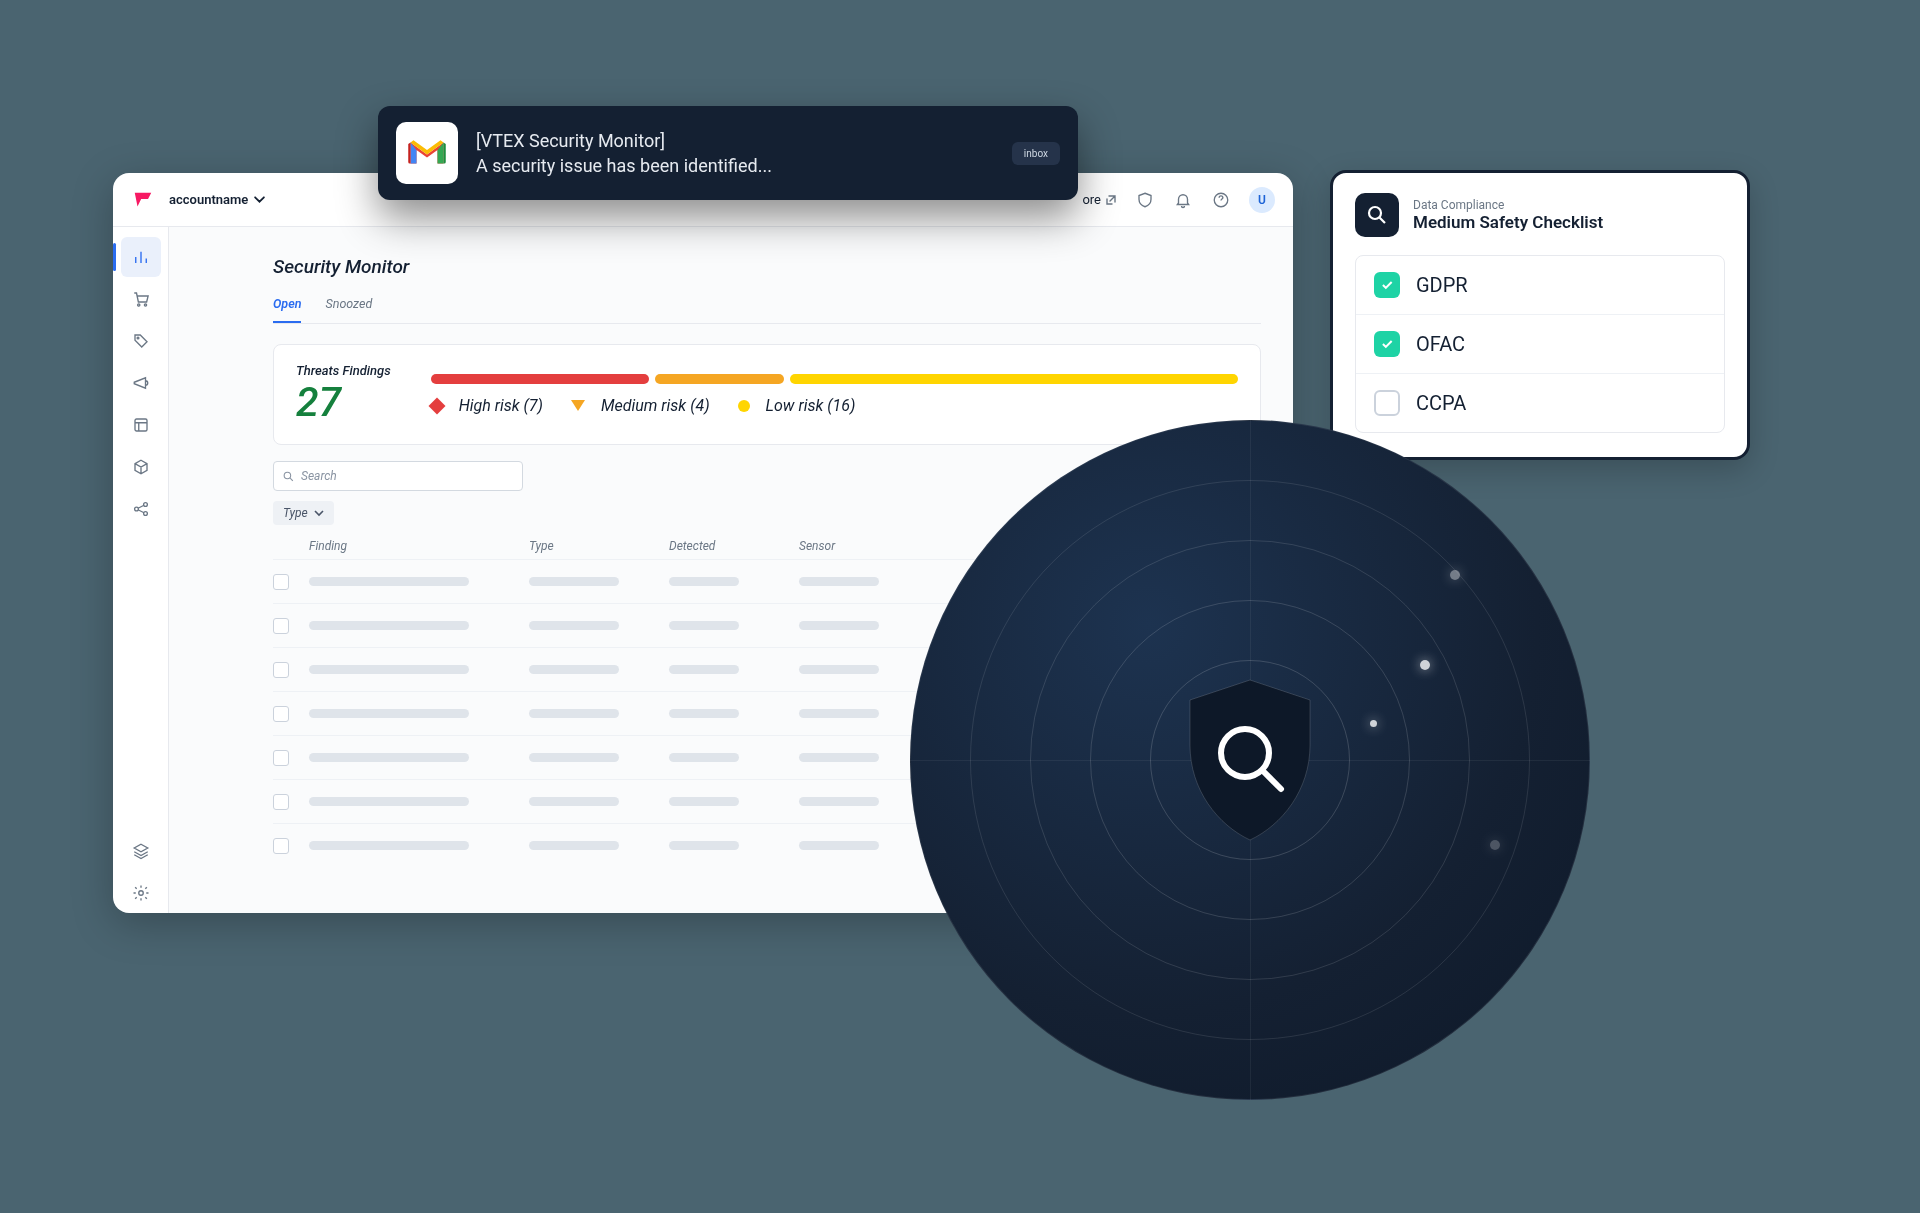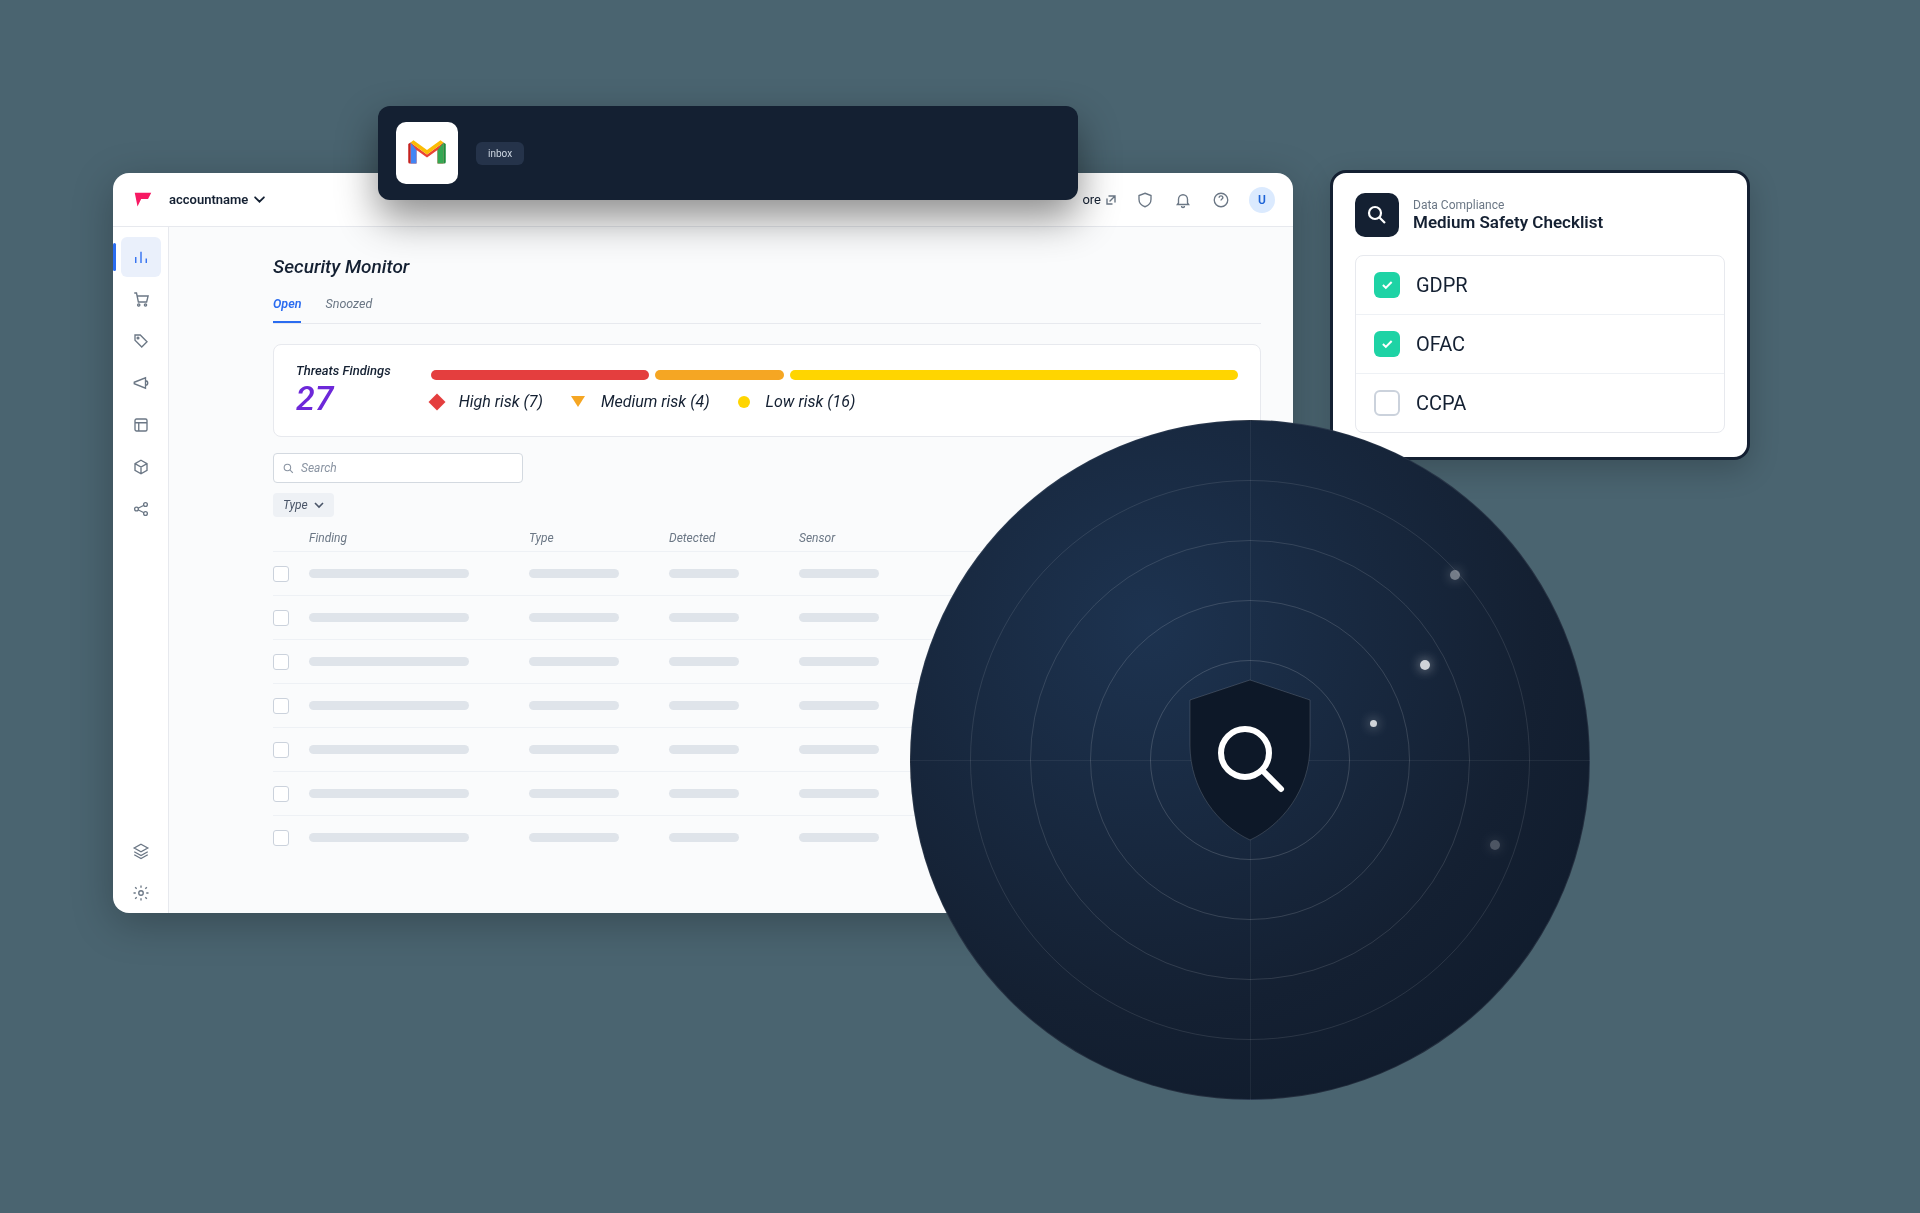--- a/index.html
+++ b/index.html
@@ -96,21 +96,21 @@
   .tab { font-size:12.5px; padding-bottom:10px; color:#6b7785; cursor:pointer;}
   .tab.active { color:#2a6cf0; border-bottom:2px solid #2a6cf0; font-weight:600;}
 
   .summary-card {
     background:#fff; border:1px solid #e7e9ee; border-radius:8px;
     padding:18px 22px; display:flex; align-items:center; gap:40px;
     margin-bottom:16px;
   }
   .summary-left {}
   .summary-label { font-size:13px; color:#142032; font-weight:500;}
-  .summary-count { font-size:34px; font-weight:500; color:#6d28d9;}
+  .summary-count { font-size:41px; font-weight:500; color:#15803d;}
   .summary-right { flex:1; }
   .bars { display:flex; gap:6px; height:10px; margin-bottom:12px;}
   .bar { border-radius:5px; }
   .bar.high { background:#e43e3e; flex:0 0 27%;}
   .bar.med { background:#f5a623; flex:0 0 16%;}
   .bar.low { background:#ffd500; flex:1;}
   .legend { display:flex; gap:28px; font-size:16px; color:#142032;}
   .legend-item { display:flex; align-items:center; gap:16px;}
   .dshape { width:12px; height:12px; transform:rotate(45deg);}
   .dshape.high{background:#e43e3e;}
@@ -570,20 +570,24 @@
 <div class="toast">
   <div class="gmail-box">
     <svg width="40" height="30" viewBox="0 0 52 40">
       <path d="M4 6v28h8V16l14 10 14-10v18h8V6l-22 16L4 6z" fill="#ea4335"></path>
       <path d="M4 6v28h8V16" fill="#4285f4"></path>
       <path d="M48 6v28h-8V16" fill="#34a853"></path>
       <path d="M4 6l22 16L48 6l-4-3-18 13L8 3 4 6z" fill="#fbbc04"></path>
       <path d="M4 34V6l-3 2v24a2 2 0 002 2h1z" fill="#c5221f"></path>
       <path d="M48 34V6l3 2v24a2 2 0 01-2 2h-1z" fill="#1e8e3e"></path>
     </svg>
+  </div>
+  <div class="toast-text">
+    <div>[VTEX Security Monitor]</div>
+    <div>A security issue has been identified...</div>
   </div>
   <div class="toast-badge">inbox</div>
 </div>
 
 <div class="radar">
   <div class="ring r1"></div>
   <div class="ring r2"></div>
   <div class="ring r3"></div>
   <div class="ring r4"></div>
   <div class="ring r5"></div>

